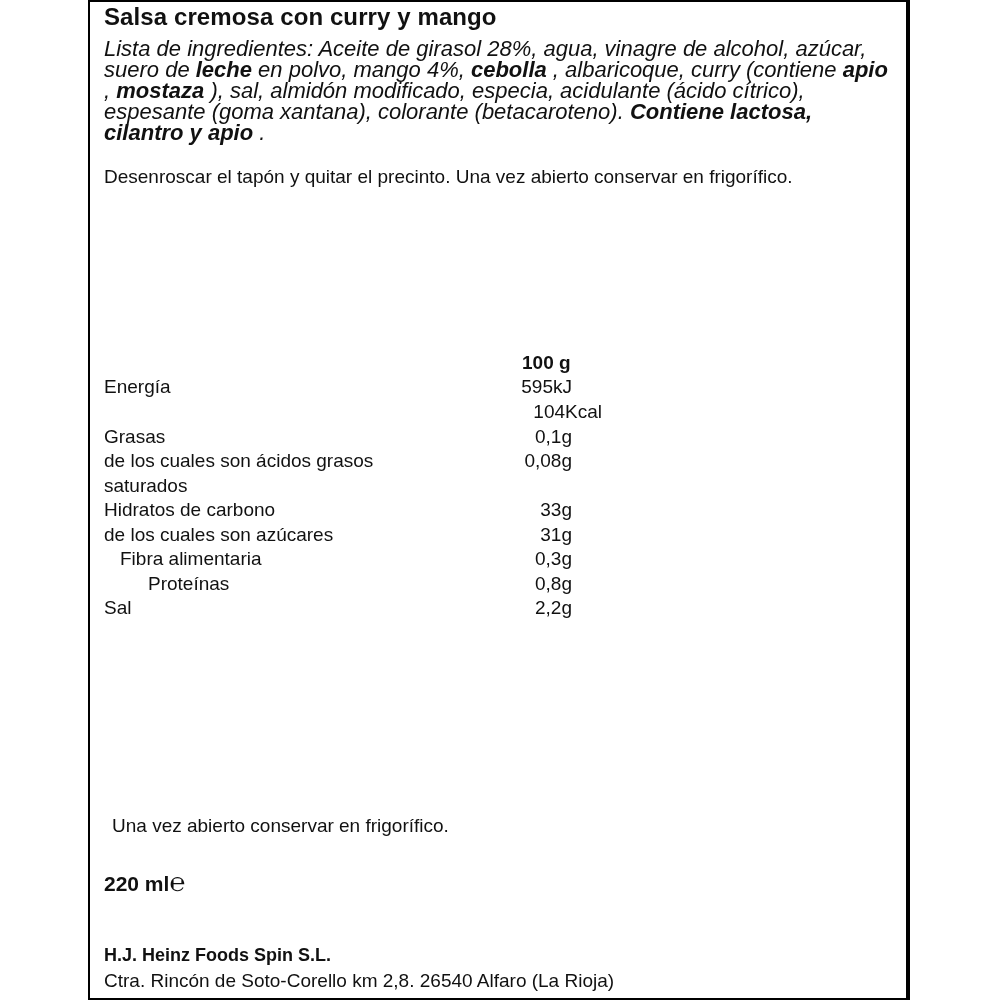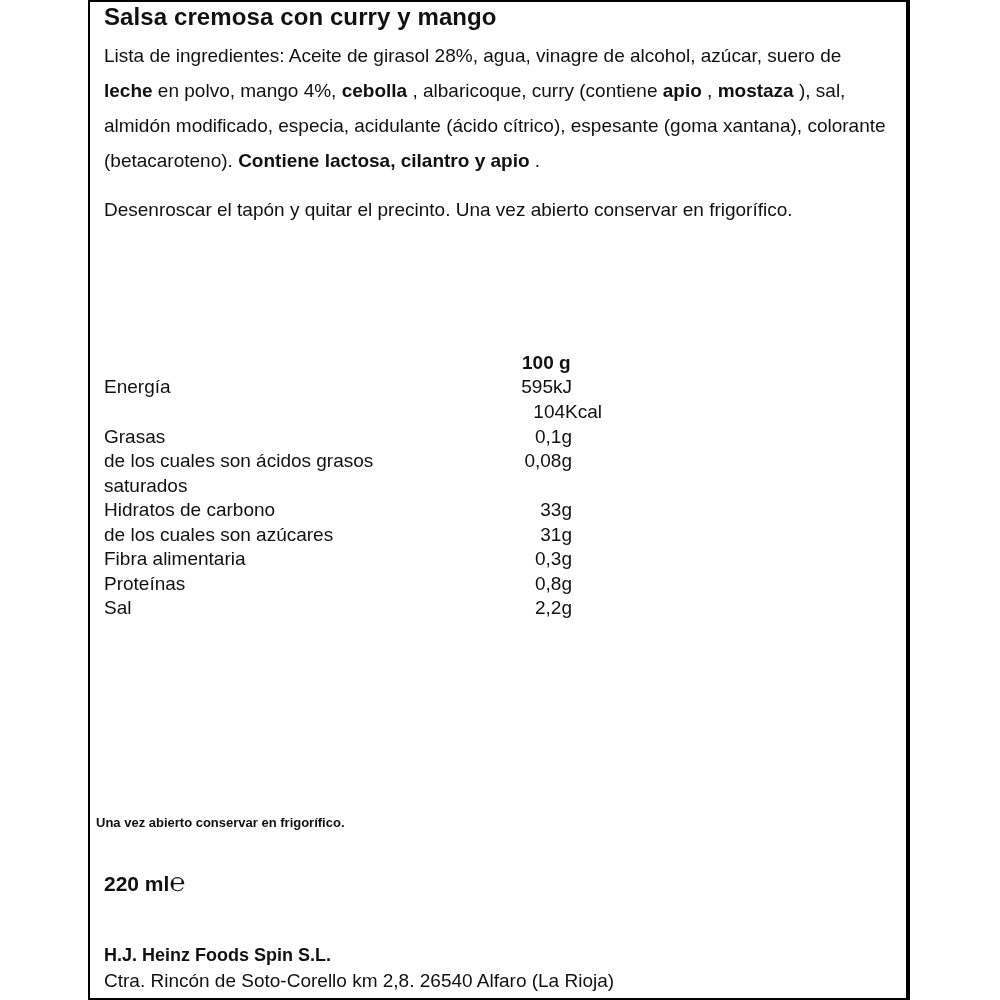--- a/index.html
+++ b/index.html
@@ -2,28 +2,28 @@
 <html><head>
   <meta charset="utf-8">
   <style>
     html, body { margin: 0; padding: 0; background: #ffffff; }
     body { width: 1000px; height: 1000px; position: relative; overflow: hidden;
            font-family: "Liberation Sans", sans-serif; color: #111; }
     .label-box { position: absolute; left: 88px; top: 0; width: 816px; height: 996px;
                  border-left: 2px solid #000; border-right: 4px solid #000;
                  border-top: 2px solid #000; border-bottom: 4px solid #000; }
     .title { position: absolute; left: 104px; top: 3px; font-size: 24px; font-weight: bold; letter-spacing: 0.1px; }
-    .ingredients { position: absolute; left: 104px; top: 38px; width: 790px; font-size: 19px; line-height: 35px; }
+    .ingredients { position: absolute; left: 104px; top: 38px; width: 790px; font-size: 22px; line-height: 21px; font-style: italic; }
     .ingredients b { font-weight: bold; }
-    .instructions { position: absolute; left: 104px; top: 166px; font-size: 19px; margin-top: 33px; }
+    .instructions { position: absolute; left: 104px; top: 166px; font-size: 19px; }
     .ntable { position: absolute; left: 104px; top: 352px; font-size: 19px; }
     .nrow { position: absolute; left: 0; white-space: nowrap; height: 24px; }
     .nlabel { position: absolute; left: 0; white-space: nowrap; }
     .nval { position: absolute; white-space: nowrap; text-align: right; }
-    .storage { position: absolute; left: 96px; top: 815px; font-size: 13px; font-weight: bold; }
+    .storage { position: absolute; left: 112px; top: 815px; font-size: 19px; }
     .volume { position: absolute; left: 104px; top: 868px; font-size: 21px; font-weight: bold; }
     .estimated-mark { font-weight: normal; font-family: "Liberation Serif", serif; font-size: 26px; }
     .company { position: absolute; left: 104px; top: 945px; font-size: 18px; font-weight: bold; }
     .address { position: absolute; left: 104px; top: 970px; font-size: 19px; }
   </style>
 </head>
 <body>
 
 <div class="label-box"></div>
 
@@ -60,25 +60,25 @@
       </div>
       <div class="nrow" style="top: 147px;">
         <span class="nlabel" style="word-spacing: 0px;">Hidratos  de  carbono</span>
         <span class="nval" style="right: -468px; left: auto;">33g</span>
       </div>
       <div class="nrow" style="top: 172px;">
         <span class="nlabel" style="word-spacing: 0px; text-align: center;">de  los  cuales  son  azúcares</span>
         <span class="nval" style="right: -468px; left: auto; text-align: center;">31g</span>
       </div>
       <div class="nrow" style="top: 196px;">
-        <span class="nlabel" style="word-spacing: 0px;">Fibra  alimentaria</span>
+        <span class="nlabel" style="word-spacing: 0px; margin-left: 16px;">Fibra  alimentaria</span>
         <span class="nval" style="right: -468px; left: auto;">0,3g</span>
       </div>
       <div class="nrow" style="top: 221px;">
-        <span class="nlabel" style="word-spacing: 0px;">Proteínas</span>
+        <span class="nlabel" style="word-spacing: 0px; margin-left: 44px;">Proteínas</span>
         <span class="nval" style="right: -468px; left: auto;">0,8g</span>
       </div>
       <div class="nrow" style="top: 245px;">
         <span class="nlabel" style="word-spacing: 0px;">Sal</span>
         <span class="nval" style="right: -468px; left: auto;">2,2g</span>
       </div>
     </div>
 </div>
 
 <div class="storage">Una vez abierto conservar en frigorífico.</div>

